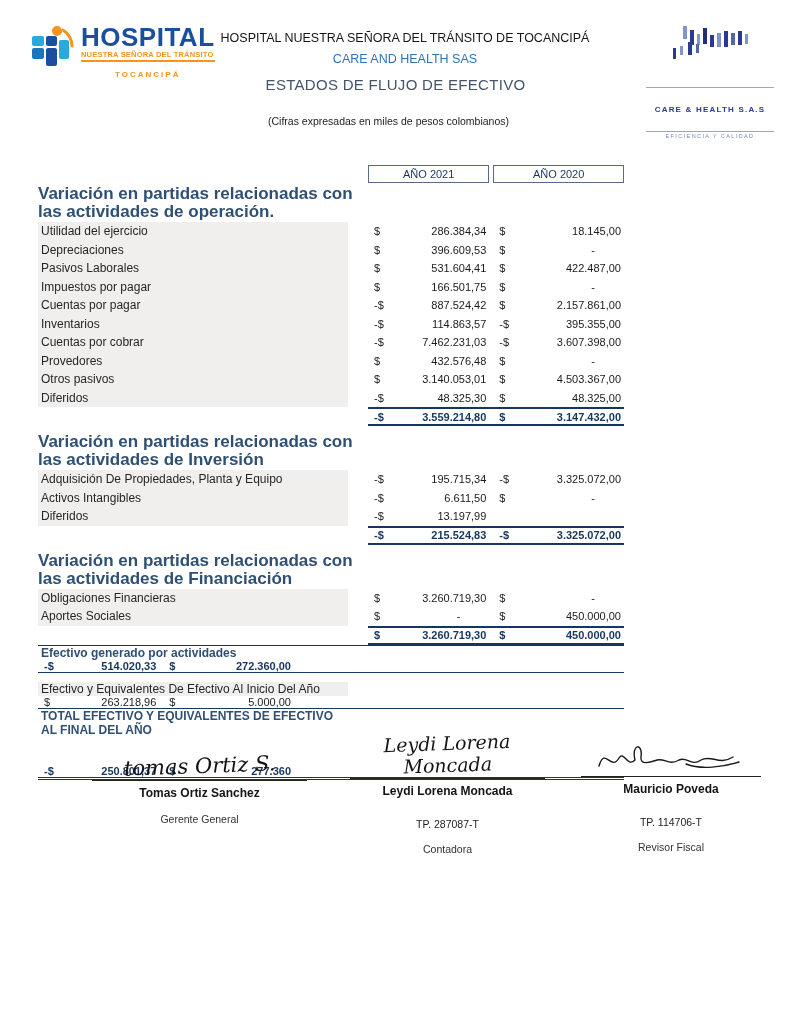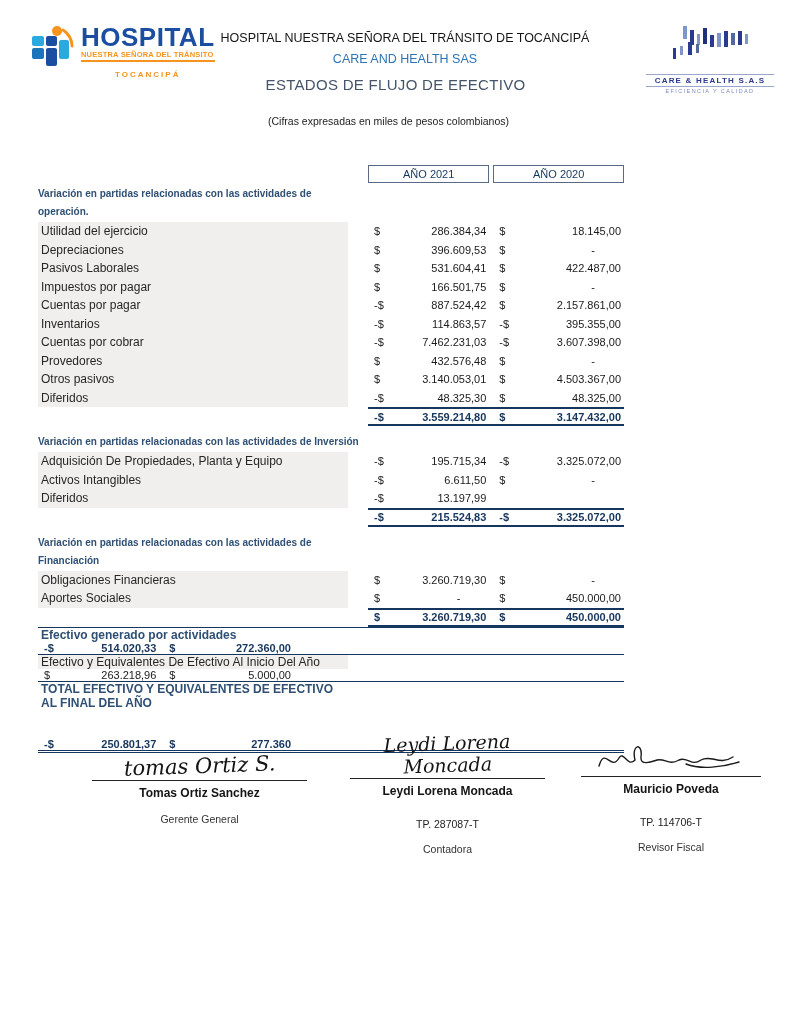--- a/index.html
+++ b/index.html
@@ -18,21 +18,21 @@
   .logo-sub  { font-size:7.5px; font-weight:bold; color:var(--logo-orange,#f7941d);
                border-bottom:2px solid var(--logo-orange,#f7941d); padding-bottom:1px; letter-spacing:.2px; }
   .logo-city { font-size:8px; font-weight:bold; color:var(--logo-orange,#f7941d); text-align:center; letter-spacing:2px; margin-top:8px; }
 
   .head-center { position:absolute; left:180px; top:31px; width:450px; text-align:center; }
   .head-line1 { font-size:12.5px; color:#151515; }
   .head-line2 { font-size:12.5px; color:var(--accent-blue,#2e74b5); margin-top:7px; }
 
   .logo-right { position:absolute; left:646px; top:22px; width:128px; text-align:center; }
   .lr-name { font-size:8px; font-weight:bold; color:var(--bars-blue,#2b3990); letter-spacing:1.2px;
-             border-top:1px solid #9aa6cf; border-bottom:1px solid #9aa6cf; padding:1px 0; margin-top:6px; }
+             border-top:1px solid #9aa6cf; border-bottom:1px solid #9aa6cf; padding:17px 0; margin-top:19px; }
   .lr-tag  { font-size:5.5px; color:#7b8ac0; letter-spacing:1.4px; margin-top:1px; }
 
   
   .doc-title    { position:absolute; top:76px; left:0; right:0; text-align:center;
                   font-size:15px; color:var(--title-blue,#44546a); letter-spacing:.3px; }
   .doc-subtitle { position:absolute; top:115px; left:0; right:14px; text-align:center; font-size:10.5px; color:#1c1c1c; }
 
   
   .statement { position:absolute; left:38px; top:165px; width:586px; }
   .row  { display:flex; align-items:center; min-height:18.5px; }
@@ -45,34 +45,34 @@
   .val1 { width:130px; }
   .val2 { width:140px; margin-left:4px; }
   .sign { font-size:11px; }
   .amt  { margin-left:auto; font-size:11px; }
   .amt.dash { margin-right:26px; }
 
   .head-row { min-height:18px; }
   .head-row .col-box { border:1px solid #5a6a85; justify-content:center; padding:0;
                        font-size:11px; color:var(--navy,#17365d); }
 
-  .sec-header { color:var(--section-blue,#2f5074); font-weight:bold; font-size:10px;
+  .sec-header { color:var(--section-blue,#2f5074); font-weight:bold; font-size:17px;
                 line-height:18px; width:322px; margin:7px 0 1px 0; }
   #statement-body .sec-header:first-child { margin-top:2px; }
 
   .row.total { min-height:19px; }
   .row.total .vals { border-top:2px solid var(--navy,#17365d); border-bottom:2px solid var(--navy,#17365d); }
   .row.total .sign, .row.total .amt { font-weight:bold; color:var(--navy,#17365d); }
 
   .row.sum { border-bottom:1.5px solid var(--navy,#17365d);flex-direction:column; }
   .row.sum.first { border-top:1.5px solid var(--navy,#17365d); }
   .row.sum.last  { border-bottom:none; min-height:30px;gap:14px; }
   .row.sum.blue .cell.label { color:var(--section-blue,#2f5074); font-weight:bold; line-height:14px; }
   .row.sum.blue .sign, .row.sum.blue .amt { font-weight:bold; color:var(--navy,#17365d); }
-  .row.sum.gray .cell.label { background:var(--row-gray,#f0efed); }
+  .row.sum.gray .cell.label { background:var(--row-gray,#f0efed);margin-top:9px; }
   .dbl-line { height:3px; border-top:1.5px solid var(--navy,#17365d); border-bottom:1.5px solid var(--navy,#17365d); width:100%; }
 
   
   .sig { position:absolute; text-align:center; }
   .sig1 { left:92px;  top:744px; width:215px; }
   .sig2 { left:350px; top:742px; width:195px; }
   .sig3 { left:581px; top:740px; width:180px; }
   .script { font-family:"DejaVu Serif", serif; font-style:italic; font-size:21px; color:#141414;
             height:34px; display:flex; align-items:flex-end; justify-content:center; transform:rotate(-2deg); }
   .sig2 .script { font-size:19px; }

